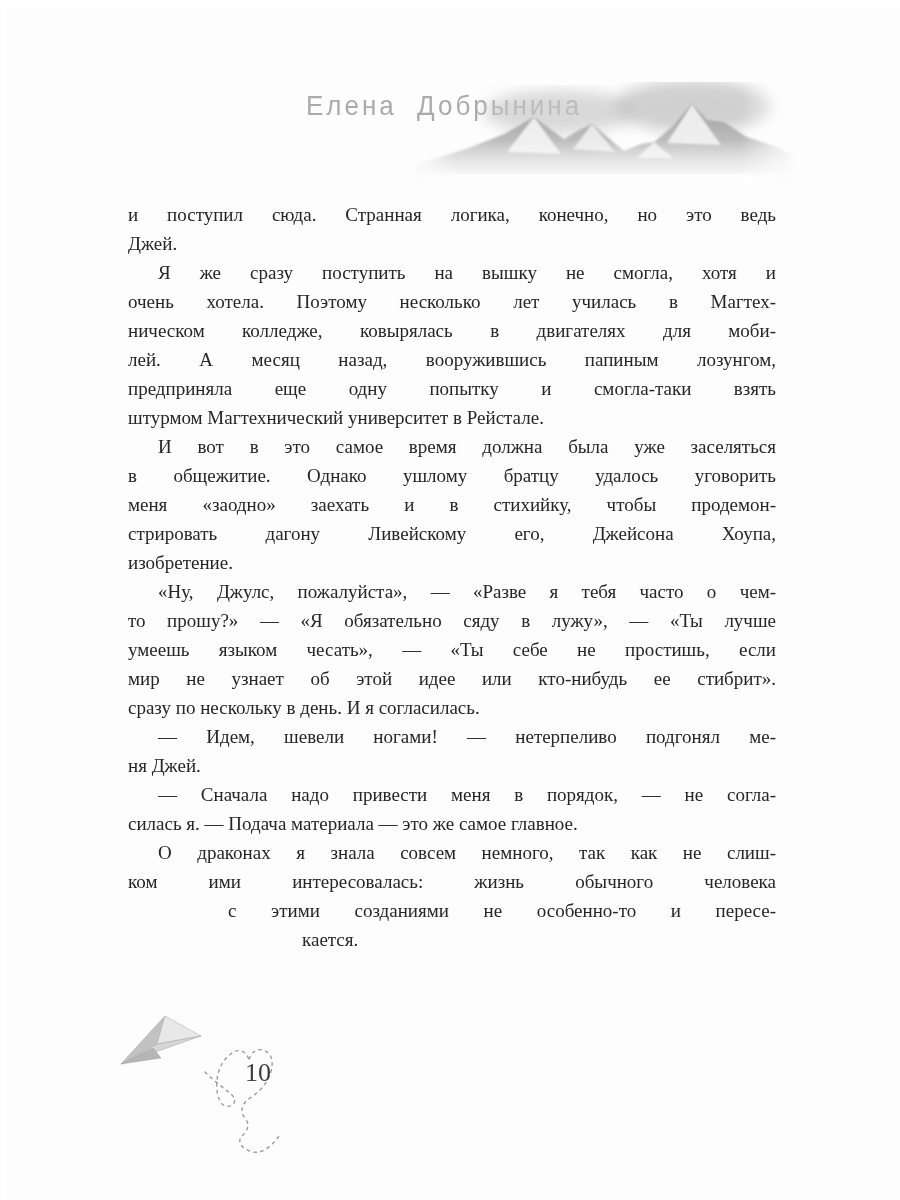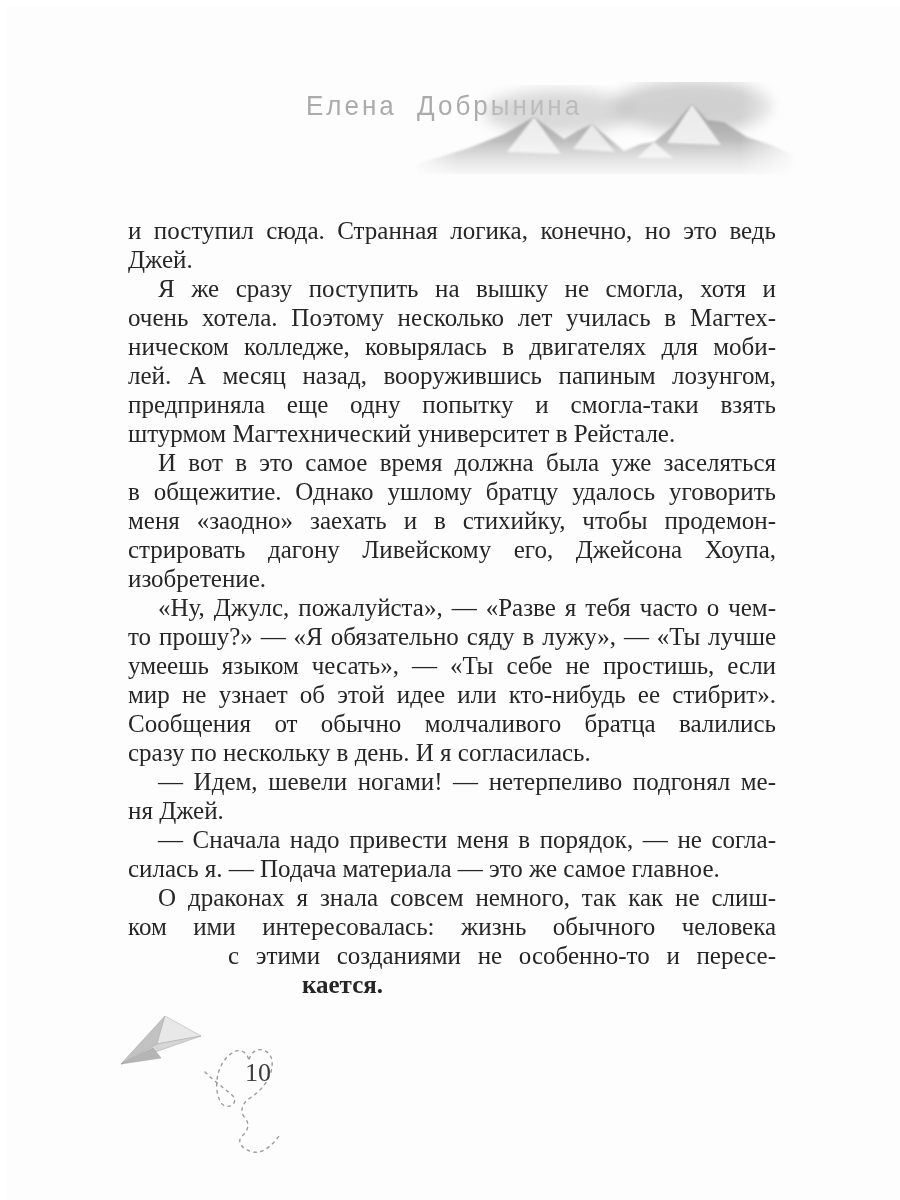--- a/index.html
+++ b/index.html
@@ -13,22 +13,22 @@
     position:absolute;left:300px;top:84px;
     font-family:"Liberation Sans",sans-serif;
     font-weight:200;font-size:26px;letter-spacing:3px;word-spacing:10px;
     color:var(--muted,#ababab);
     transform:scaleY(1.04);transform-origin:top left;
     white-space:nowrap;
   }
   .mountains{position:absolute;left:403px;top:76px;width:390px;height:102px;}
   
   .body-text{
-    position:absolute;left:122px;top:210px;width:648px;
-    font-size:25px;line-height:29px;color:var(--text,#262626);
+    position:absolute;left:122px;top:194px;width:648px;
+    font-size:19px;line-height:29px;color:var(--text,#262626);
   }
   .line{text-align:justify;text-align-last:justify;}
   .line.lastline{text-align-last:left;}
   .line.indented{text-indent:30px;}
   
   .footer-art{position:absolute;left:95px;top:1000px;width:210px;height:175px;}
   .pagenum{
     position:absolute;left:221px;top:1052px;width:44px;
     text-align:right;font-size:26px;color:var(--pagenum,#3f3f3f);
   }
@@ -96,36 +96,35 @@
         <div class="line">в общежитие. Однако ушлому братцу удалось уговорить</div>
         <div class="line">меня «заодно» заехать и в стихийку, чтобы продемон-</div>
         <div class="line">стрировать дагону Ливейскому его, Джейсона Хоупа,</div>
         <div class="line lastline">изобретение.</div>
       </div>
       <div>
         <div class="line indented">«Ну, Джулс, пожалуйста», — «Разве я тебя часто о чем-</div>
         <div class="line">то прошу?» — «Я обязательно сяду в лужу», — «Ты лучше</div>
         <div class="line">умеешь языком чесать», — «Ты себе не простишь, если</div>
         <div class="line">мир не узнает об этой идее или кто-нибудь ее стибрит».</div>
-        <div class="line">Сообщения от обычно молчаливого братца валились</div>
         <div class="line lastline">сразу по нескольку в день. И я согласилась.</div>
       </div>
       <div>
         <div class="line indented">— Идем, шевели ногами! — нетерпеливо подгонял ме-</div>
         <div class="line lastline">ня Джей.</div>
       </div>
       <div>
         <div class="line indented">— Сначала надо привести меня в порядок, — не согла-</div>
         <div class="line lastline">силась я. — Подача материала — это же самое главное.</div>
       </div>
       <div>
         <div class="line indented">О драконах я знала совсем немного, так как не слиш-</div>
         <div class="line">ком ими интересовалась: жизнь обычного человека</div>
         <div class="line" style="padding-left: 100px;">с этими созданиями не особенно-то и пересе-</div>
-        <div class="line lastline" style="padding-left: 174px; font-weight: bold;">кается.</div>
+        <div class="line lastline" style="padding-left: 174px;">кается.</div>
       </div>
     </div>
 
   <svg class="footer-art" viewBox="0 0 210 175" aria-hidden="true">
     <g>
       <polygon points="20,58 64,10 56,38" fill="#c2c2c2" stroke="#a8a8a8" stroke-width="0.6"></polygon>
       <polygon points="64,10 100,30 56,38" fill="#e8e8e8" stroke="#b4b4b4" stroke-width="0.6"></polygon>
       <polygon points="20,58 56,38 100,30" fill="#d6d6d6" stroke="#adadad" stroke-width="0.6"></polygon>
       <polygon points="20,58 52,42 60,52" fill="#b5b5b5" stroke="#a0a0a0" stroke-width="0.5"></polygon>
     </g>

